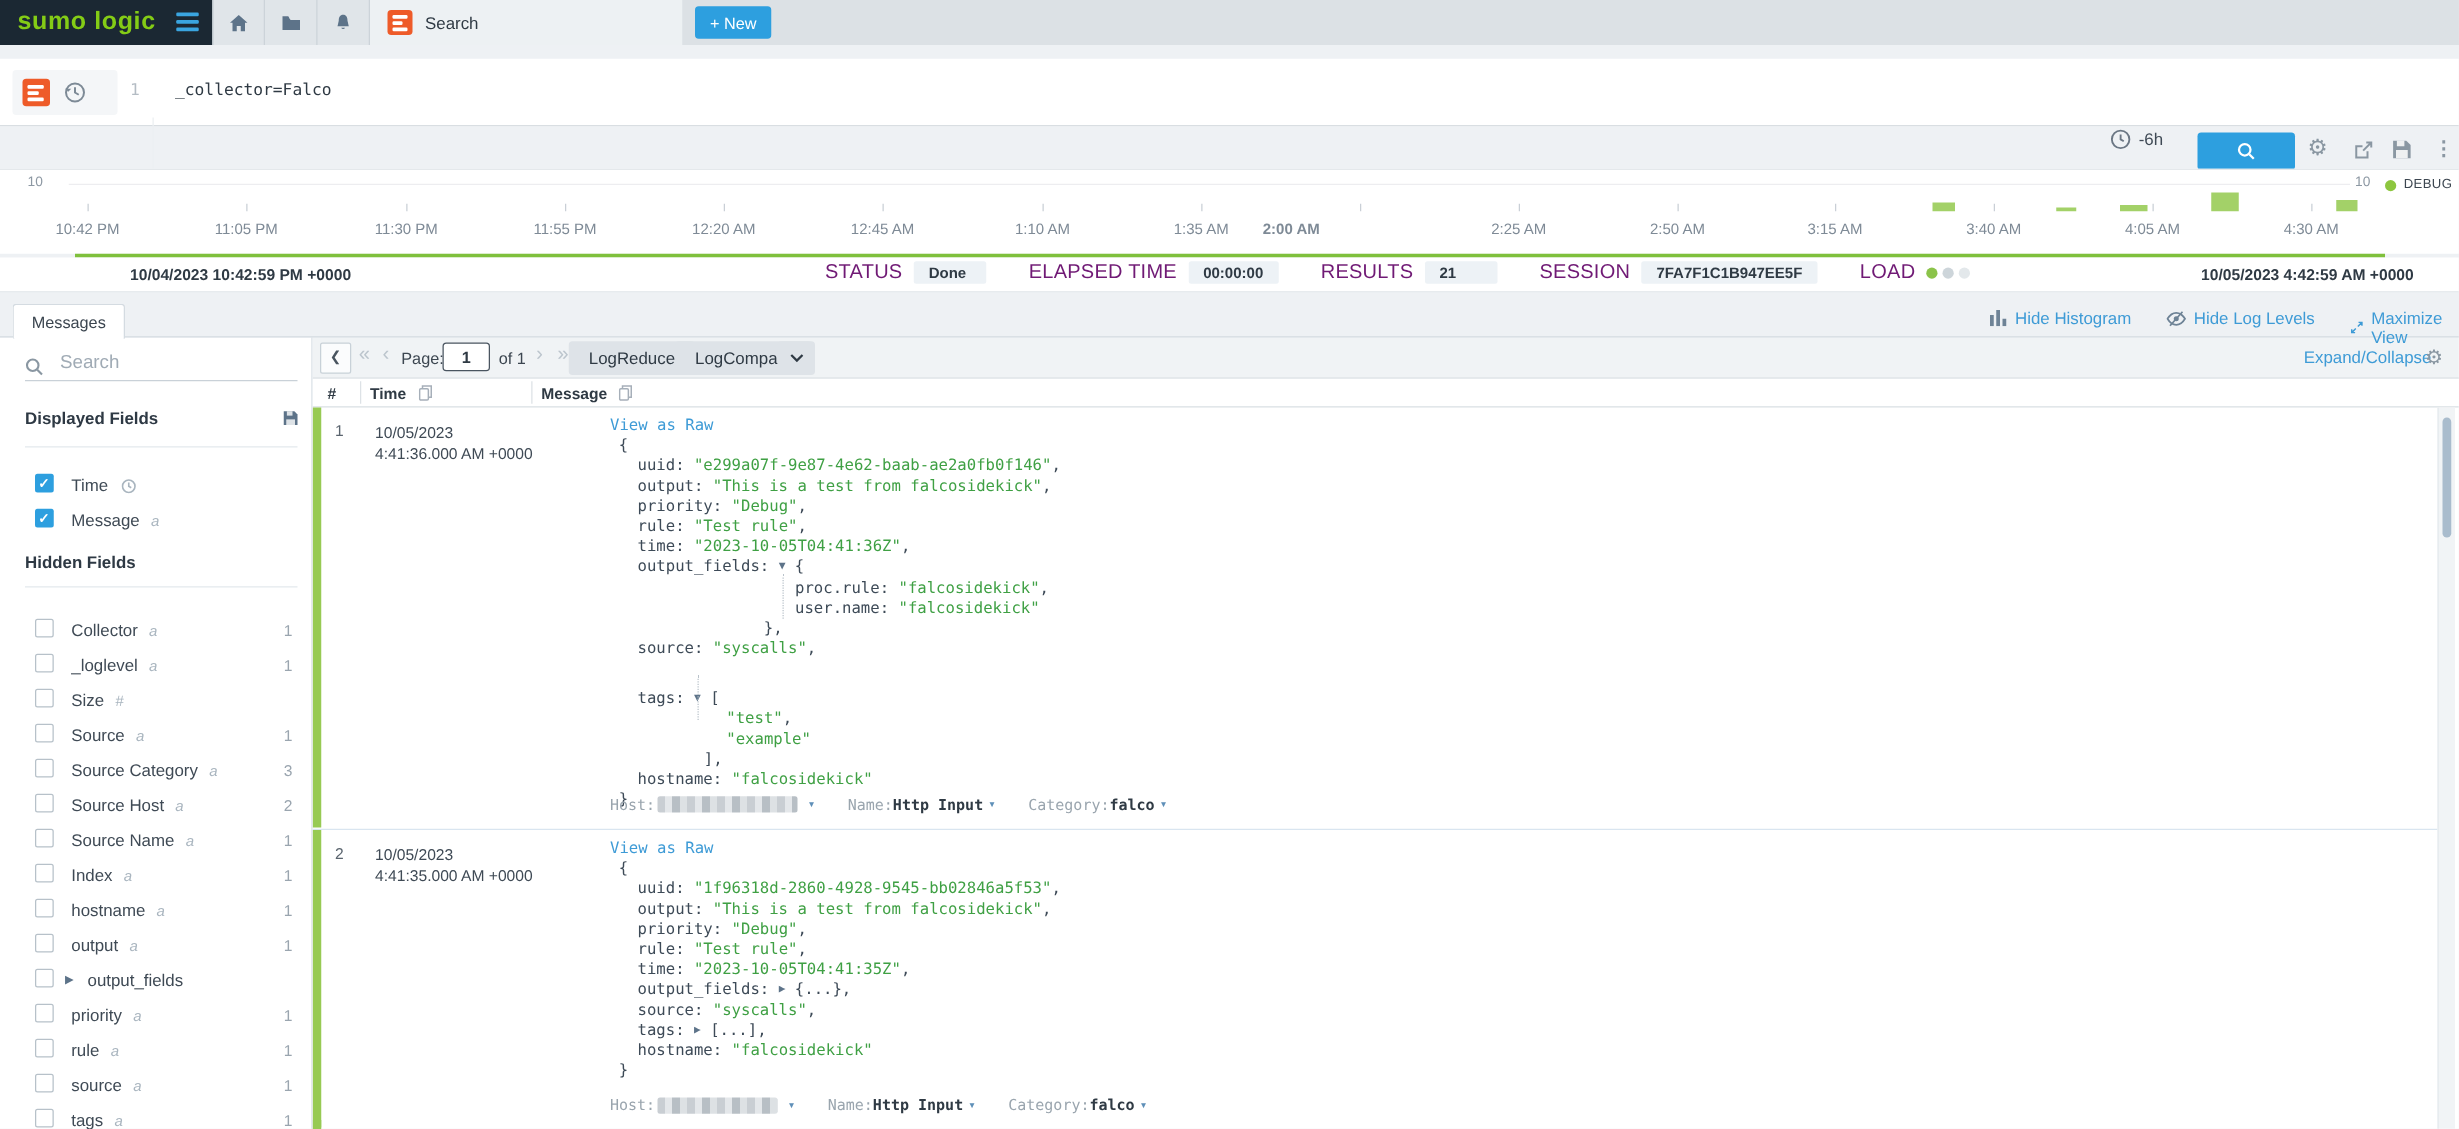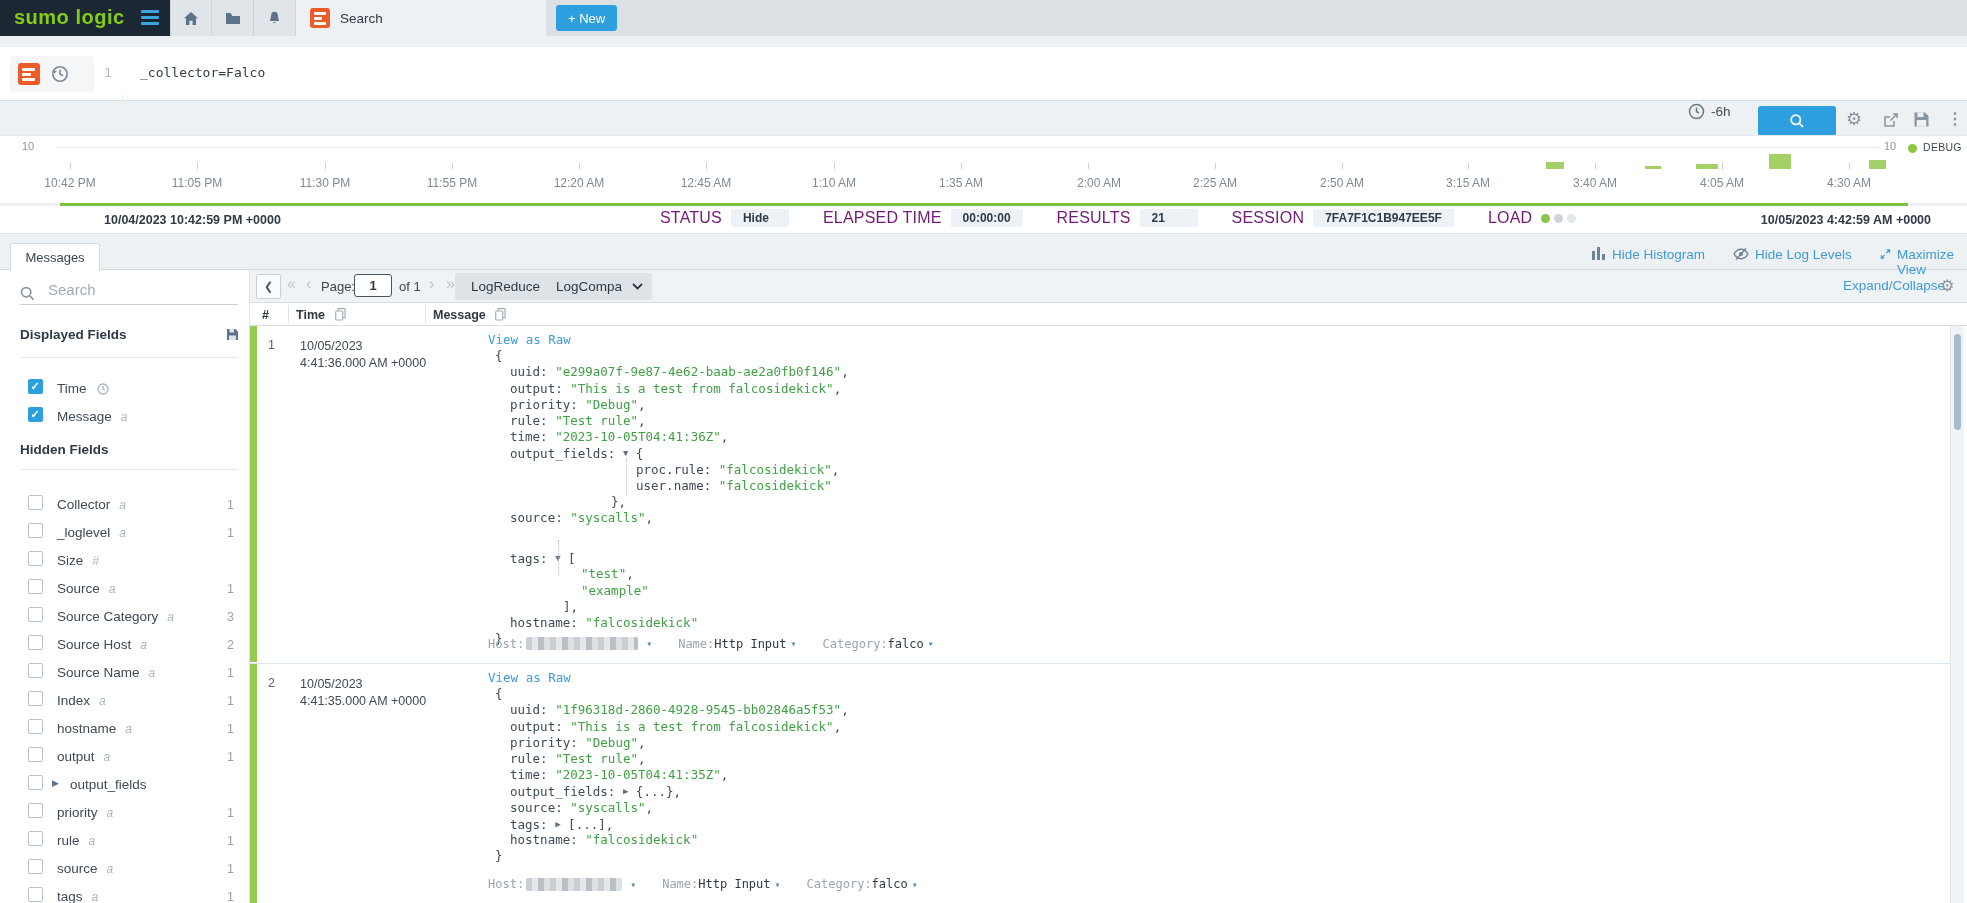--- a/index.html
+++ b/index.html
@@ -68,21 +68,21 @@
   .status-label{font-size:16px;color:#701a75;margin-right:9px;letter-spacing:.2px;}
   .status-pill{background:#edf2f6;border-radius:2px;padding:2px 12px;font-size:12px;font-weight:bold;color:#2f3a44;min-width:34px;}
   #load-group{display:flex;align-items:center;}
   .load-dot{width:9px;height:9px;border-radius:50%;margin-right:4px;}
   .load-dot.d1{background:#8bc34a;} .load-dot.d2{background:#cdd5da;} .load-dot.d3{background:#e3e8eb;}
 
   
   #messages-tab{position:absolute;left:10px;top:243px;width:90px;height:28px;background:#fff;border:1px solid #d4dbe1;border-bottom:none;
     border-radius:3px 3px 0 0;box-sizing:border-box;display:flex;align-items:center;justify-content:center;font-size:13px;color:#3c4650;z-index:3;cursor:pointer;}
   #content-top-border{position:absolute;left:0;top:269px;width:1967px;height:1px;background:#d3dae0;z-index:2;}
-  .view-link{position:absolute;top:247px;display:flex;align-items:flex-start;gap:6px;color:#3e9bd6;font-size:13.5px;cursor:pointer;z-index:3;}
+  .view-link{position:absolute;top:247px;display:flex;align-items:center;gap:6px;color:#3e9bd6;font-size:13.5px;cursor:pointer;z-index:3;}
 
   
   #sidebar{position:absolute;left:0;top:270px;width:250px;height:633px;background:#fff;border-right:1px solid #dce2e7;box-sizing:border-box;z-index:1;}
   #fld-search-icon{position:absolute;left:20px;top:16px;}
   #fld-search{position:absolute;left:46px;top:10px;width:180px;border:none;outline:none;font-size:15px;color:#3f4a55;font-family:"Liberation Sans",sans-serif;}
   #fld-search::placeholder{color:#a0abb5;}
   #fld-underline{position:absolute;left:20px;top:34px;width:218px;height:1px;background:#c9d1d8;}
   .side-title{position:absolute;left:20px;font-size:13.5px;font-weight:bold;color:#2e3944;}
   .side-hr{position:absolute;left:20px;width:218px;height:1px;background:#e4e9ed;}
   .cb{position:absolute;width:15px;height:15px;border-radius:2px;box-sizing:border-box;cursor:pointer;}
@@ -124,21 +124,21 @@
   .row-time{position:absolute;left:50px;top:12px;font-size:12.5px;color:#3f4a55;line-height:17px;}
   .msg-block{position:absolute;left:238px;font-family:"DejaVu Sans Mono",monospace;font-size:12.5px;}
   .view-raw{color:#3e9bd6;cursor:pointer;height:16.2px;line-height:16.2px;}
   .json-lines{position:relative;}
   .json-line{height:16.2px;line-height:16.2px;white-space:pre;}
   .jk,.jp{color:#3d4a57;}
   .jv{color:#3fa044;}
   .jm{color:#5d7389;font-size:9px;vertical-align:1.5px;cursor:pointer;}
   .guide{position:absolute;width:0;border-left:1px dotted #b9c2ca;}
   .msg-footer{position:absolute;left:238px;font-family:"DejaVu Sans Mono",monospace;font-size:12px;color:#9aa5ae;display:flex;align-items:center;}
-  .msg-footer b{color:#2f3a44;font-weight:normal;}
+  .msg-footer b{color:#2f3a44;font-weight:bold;}
   .blur-block{display:inline-block;height:13px;margin:0 4px 0 2px;border-radius:2px;vertical-align:-2px;
     background:repeating-linear-gradient(90deg,#c9ced3 0 6px,#e4e7ea 6px 12px,#b8bfc5 12px 18px,#dde1e4 18px 24px);}
   .fcaret{color:#5e8fb8;font-size:10px;margin:0 0 0 4px;cursor:pointer;}
   .fgroup{margin-left:26px;display:flex;align-items:center;}
   .row-sep{position:absolute;left:0;width:1700px;height:1px;background:#d9e5f0;}
 
   #msg-scrollbar-track{position:absolute;left:1700px;top:56px;width:14px;height:577px;background:#f1f4f6;border-left:1px solid #e4e9ed;box-sizing:border-box;}
   #msg-scrollbar-thumb{position:absolute;left:3px;top:8px;width:7px;height:96px;background:#a9bccd;border-radius:4px;cursor:pointer;}
 </style>
 </head>
@@ -245,21 +245,21 @@
       <div class="hx-label" style="left: 407px;">11:55 PM</div>
       <div class="hx-tick" style="left: 579px;"></div>
       <div class="hx-label" style="left: 534px;">12:20 AM</div>
       <div class="hx-tick" style="left: 706px;"></div>
       <div class="hx-label" style="left: 661px;">12:45 AM</div>
       <div class="hx-tick" style="left: 834px;"></div>
       <div class="hx-label" style="left: 789px;">1:10 AM</div>
       <div class="hx-tick" style="left: 961px;"></div>
       <div class="hx-label" style="left: 916px;">1:35 AM</div>
       <div class="hx-tick" style="left: 1088px;"></div>
-      <div class="hx-label" style="left: 1054px;">2:00 AM</div>
+      <div class="hx-label" style="left: 988px; font-weight: bold;">2:00 AM</div>
       <div class="hx-tick" style="left: 1215px;"></div>
       <div class="hx-label" style="left: 1170px;">2:25 AM</div>
       <div class="hx-tick" style="left: 1342px;"></div>
       <div class="hx-label" style="left: 1297px;">2:50 AM</div>
       <div class="hx-tick" style="left: 1468px;"></div>
       <div class="hx-label" style="left: 1423px;">3:15 AM</div>
       <div class="hx-tick" style="left: 1595px;"></div>
       <div class="hx-label" style="left: 1550px;">3:40 AM</div>
       <div class="hx-tick" style="left: 1722px;"></div>
       <div class="hx-label" style="left: 1677px;">4:05 AM</div>
@@ -271,21 +271,21 @@
       <div class="hist-bar" title="DEBUG: 7" style="left: 1769px; width: 22px; height: 15px; top: 18px;"></div>
       <div class="hist-bar" title="DEBUG: 4" style="left: 1869px; width: 17px; height: 9px; top: 24px;"></div>
     </div>
   <div id="progress-line"></div>
 
   <div id="status-row">
     <span class="status-ts" style="left:104px">10/04/2023 10:42:59 PM +0000</span>
     <div id="status-group">
         <div class="status-item">
           <span class="status-label">STATUS</span>
-          <span class="status-pill">Hide</span>
+          <span class="status-pill">Done</span>
         </div>
         <div class="status-item">
           <span class="status-label">ELAPSED TIME</span>
           <span class="status-pill">00:00:00</span>
         </div>
         <div class="status-item">
           <span class="status-label">RESULTS</span>
           <span class="status-pill">21</span>
         </div>
         <div class="status-item">

